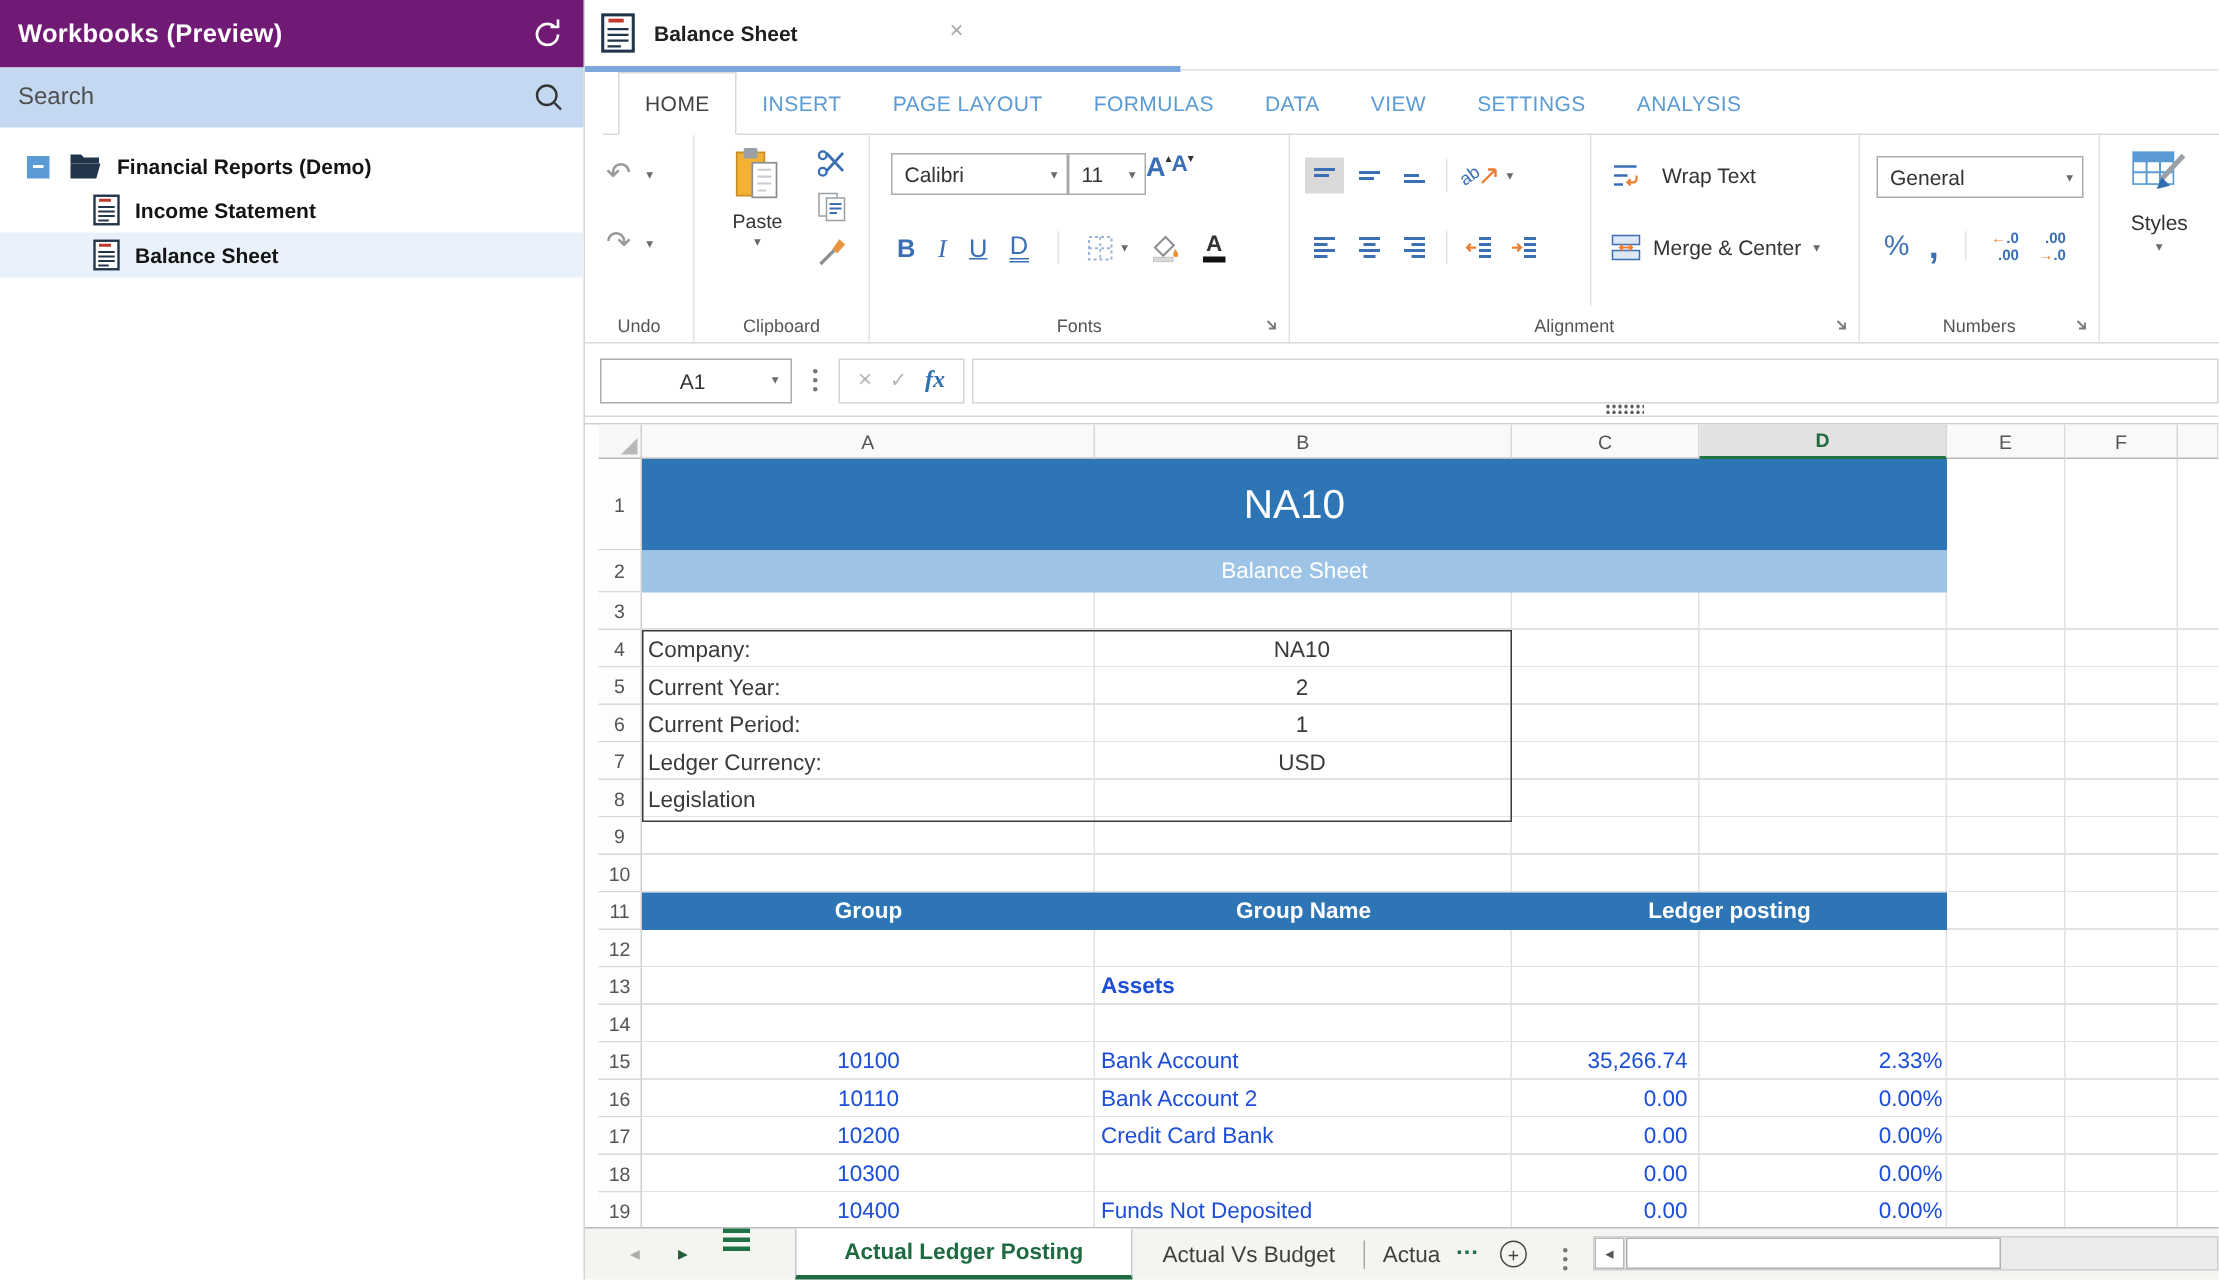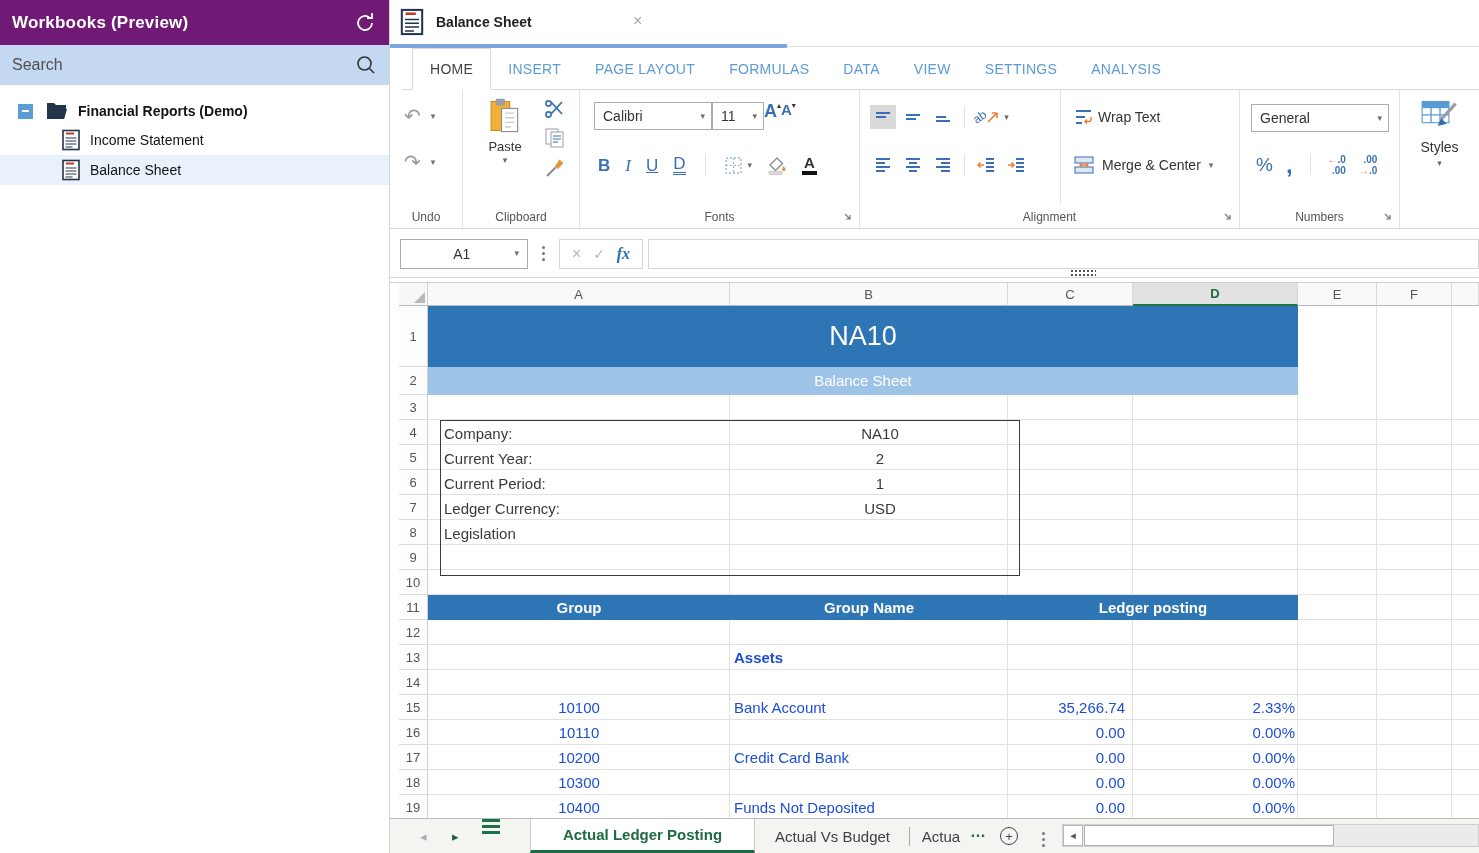--- a/index.html
+++ b/index.html
@@ -12,21 +12,21 @@
   #sb-search{height:40px;background:#c4d9f1;display:flex;align-items:center;padding:0 12px}
   #sb-search input{flex:1;background:transparent;border:none;outline:none;font-size:16px;color:#333;font-family:inherit}
   #sb-search input::placeholder{color:#4f4f4f;opacity:1}
   #sb-tree{padding-top:12px}
   .tree-folder{height:28px;display:flex;align-items:center}
   .minusbox{width:15px;height:15px;background:#5b9bd5;margin-left:18px;display:flex;align-items:center;justify-content:center}
   .minusbox b{width:7px;height:2px;background:#fff}
   .tree-folder span.lbl{font-weight:bold;font-size:14px;color:#141414;margin-left:10px}
   .tree-item{height:30px;display:flex;align-items:center;padding-left:62px}
   .tree-item.sel{background:#e9f1fb}
-  .tree-item span.lbl{font-weight:normal;font-size:14px;color:#141414;margin-left:10px}
+  .tree-item span.lbl{font-weight:bold;font-size:14px;color:#141414;margin-left:10px}
   
   #main{position:absolute;left:390px;top:0;width:1089px;height:853px;background:#fff}
   
   #doctabbar{position:absolute;left:0;top:0;width:1089px;height:48px}
   #doctab{position:absolute;left:0;top:0;height:44px;display:flex;align-items:center;padding-left:10px}
   #doctab .t{font-weight:bold;font-size:14px;color:#1f1f1f;margin-left:12px}
   #doctab-close{position:absolute;left:243px;top:13px;color:#a8a8a8;font-size:16px;line-height:16px}
   #doct-underline{position:absolute;left:0;top:44px;width:397px;height:4px;background:#7da7dc}
   #doct-restline{position:absolute;left:397px;top:46px;width:692px;height:1px;background:#e0e0e0}
   
@@ -71,21 +71,21 @@
   #vlines{position:absolute;left:0;top:0;right:0;bottom:0;background-image:
     linear-gradient(#e1e1e1,#e1e1e1),linear-gradient(#e1e1e1,#e1e1e1),linear-gradient(#e1e1e1,#e1e1e1),
     linear-gradient(#e1e1e1,#e1e1e1),linear-gradient(#e1e1e1,#e1e1e1),linear-gradient(#e1e1e1,#e1e1e1);
     background-repeat:no-repeat;background-size:1px 100%;
     background-position:301px 0,579px 0,704px 0,869px 0,948px 0,1023px 0}
   #hlines{position:absolute;left:0;top:89px;right:0;bottom:0;
     background-image:repeating-linear-gradient(to bottom,transparent 0,transparent 24px,#e1e1e1 24px,#e1e1e1 25px)}
   .cell{position:absolute;font-size:15px;line-height:25px;color:#1d4ed8;white-space:nowrap}
   #banner1{left:0;top:0;width:870px;height:61px;background:#2e75b5;color:#fff;font-size:27px;line-height:61px;text-align:center}
   #banner2{left:0;top:61px;width:870px;height:28px;background:#9dc3e6;color:#fff;font-size:15px;line-height:28px;text-align:center}
-  #infobox{position:absolute;left:12px;top:114px;width:580px;height:156px;border:1.5px solid #3c3c3c}
+  #infobox{position:absolute;left:0;top:114px;width:580px;height:128px;border:1.5px solid #3c3c3c}
   .irow{position:absolute;left:0;width:100%;height:25px}
   .irow .l{position:absolute;left:3px;font-size:15px;line-height:25px;color:#3a3a3a}
   .irow .v{position:absolute;left:300px;width:278px;text-align:center;font-size:15px;line-height:25px;color:#3a3a3a}
   #tblhead{position:absolute;left:0;top:289px;width:870px;height:25px;background:#2e75b5;color:#fff;font-weight:600;font-size:15px;line-height:25px}
   #tblhead .h1{position:absolute;left:0;width:302px;text-align:center}
   #tblhead .h2{position:absolute;left:302px;width:278px;text-align:center}
   #tblhead .h3{position:absolute;left:580px;width:290px;text-align:center}
   .dg{position:absolute;left:0;width:302px;text-align:center}
   .dn{position:absolute;left:306px;width:270px;text-align:left}
   .da{position:absolute;left:580px;width:117px;text-align:right}
@@ -326,21 +326,21 @@
             </svg>
         </span>
         <span class="alnbtn">
           <svg width="18" height="16">
               <path d="M9 2h8M9 6h8M9 10h8M9 14h8" stroke="#3b6fb5" stroke-width="2"></path>
               <path d="M1 8h6M4.5 5.5 7 8l-2.5 2.5" stroke="#ed7d31" stroke-width="1.5" fill="none"></path>
             </svg>
         </span>
       </div>
       <div style="position:absolute;left:200px;top:0;bottom:24px;width:1px;background:#e3e3e3"></div>
-      <div style="position:absolute;left:214px;top:18px;display:flex;align-items:center;gap:4px">
+      <div style="position:absolute;left:214px;top:18px;display:flex;align-items:center;gap:14px">
         <svg width="20" height="18" viewBox="0 0 20 18">
           <path d="M2 3h15M2 9h9M2 15h6" stroke="#3b6fb5" stroke-width="1.8"></path>
           <path d="M17 9v2.5a2 2 0 0 1-2 2h-4" fill="none" stroke="#ed7d31" stroke-width="1.5"></path>
           <path d="M13 11.5 L11 13.5 L13 15.5" fill="none" stroke="#ed7d31" stroke-width="1.5"></path>
         </svg>
         <span style="font-size:14px;color:#333">Wrap Text</span>
       </div>
       <div style="position:absolute;left:214px;top:66px;display:flex;align-items:center;gap:8px">
         <svg width="20" height="18" viewBox="0 0 20 18">
           <rect x="1" y="1" width="18" height="6" fill="#dce8f6" stroke="#3b6fb5"></rect>
@@ -482,20 +482,21 @@
       <div class="cell" style="left:306px;top:339px;width:270px;height:25px;font-weight:bold">Assets</div>
 
       <div class="cell" style="top:389px;left:0;width:870px;height:25px">
         <span class="dg">10100</span>
         <span class="dn">Bank Account</span>
         <span class="da">35,266.74</span>
         <span class="dp">2.33%</span>
       </div>
       <div class="cell" style="top:414px;left:0;width:870px;height:25px">
         <span class="dg">10110</span>
+        <span class="dn">Bank Account 2</span>
         <span class="da">0.00</span>
         <span class="dp">0.00%</span>
       </div>
       <div class="cell" style="top:439px;left:0;width:870px;height:25px">
         <span class="dg">10200</span>
         <span class="dn">Credit Card Bank</span>
         <span class="da">0.00</span>
         <span class="dp">0.00%</span>
       </div>
       <div class="cell" style="top:464px;left:0;width:870px;height:25px">

